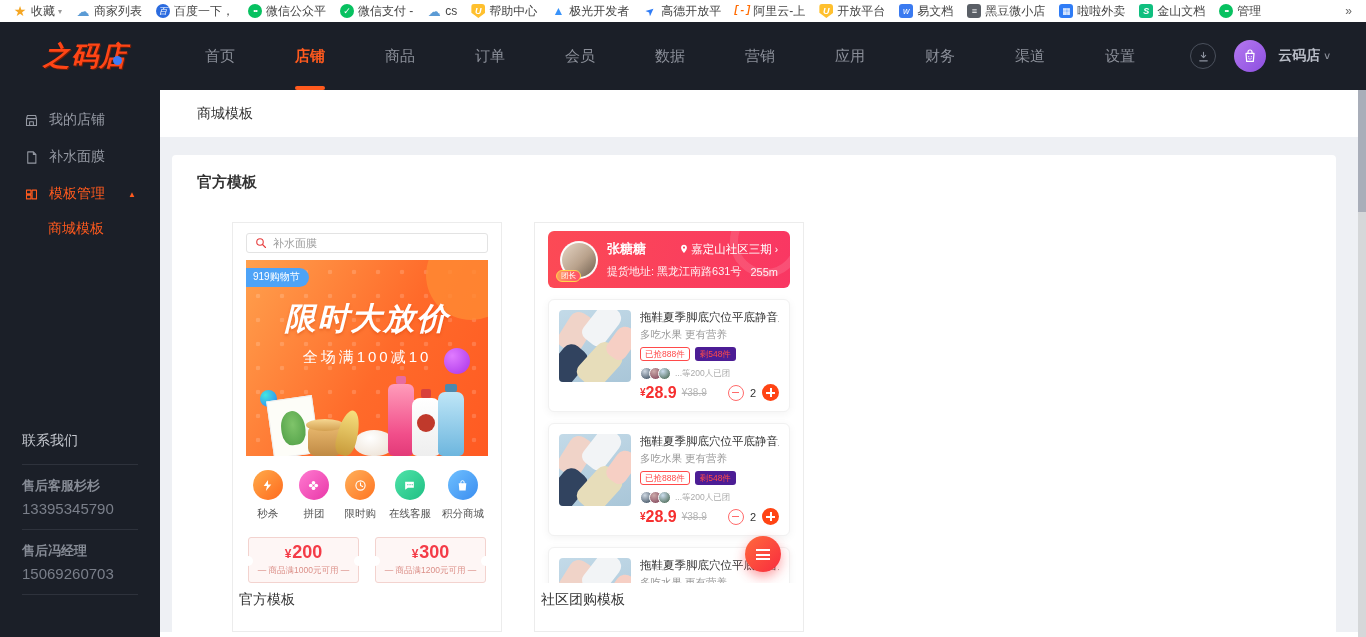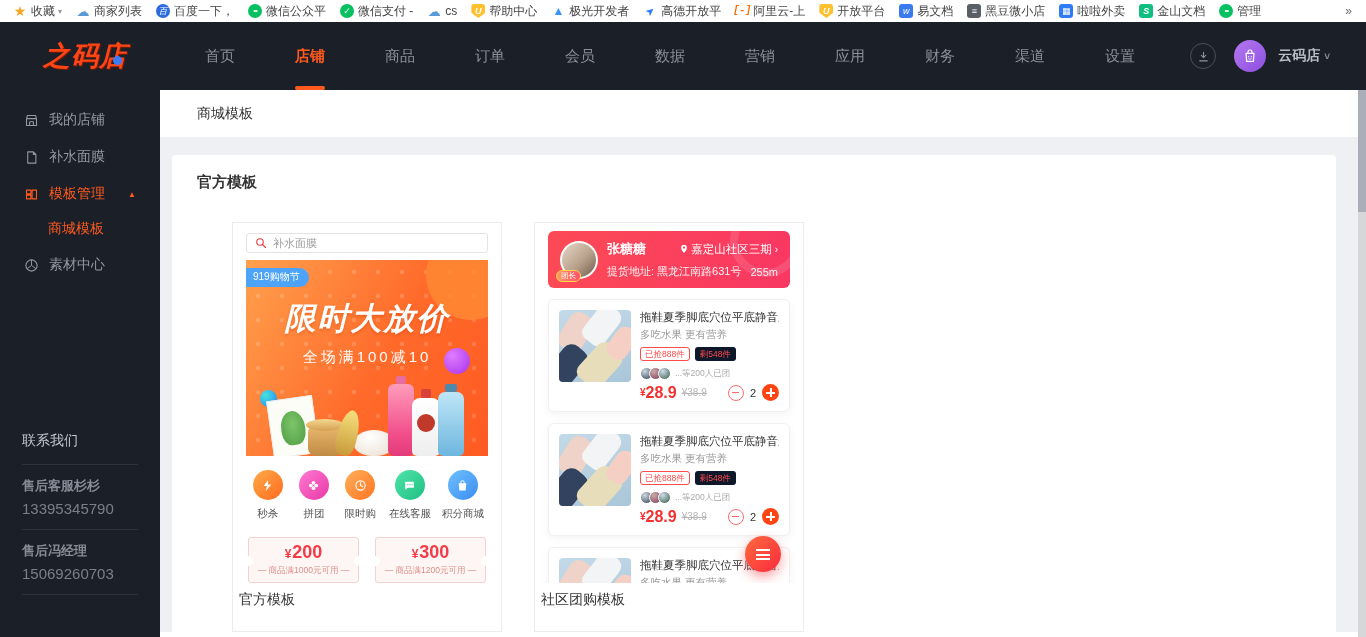--- a/index.html
+++ b/index.html
@@ -141,21 +141,21 @@
   .pimg .s1 { width:26px; height:40px; left:4px; top:2px; background:#f0d3c8; transform:rotate(32deg); }
   .pimg .s2 { width:26px; height:42px; left:30px; top:-6px; background:#f2f4f6; transform:rotate(38deg); }
   .pimg .s3 { width:28px; height:44px; left:-6px; top:34px; background:#31435f; transform:rotate(40deg); }
   .pimg .s4 { width:30px; height:46px; left:26px; top:32px; background:#e7ddba; transform:rotate(42deg); }
   .pimg .s5 { width:22px; height:34px; left:52px; top:16px; background:#f6cfc4; transform:rotate(36deg); }
   .pinfo { flex:1; margin-left:9px; min-width:0; }
   .ptitle { font-size:11.5px; color:#333; white-space:nowrap; overflow:hidden; }
   .psub { font-size:10.5px; color:#9a9a9a; margin-top:3px; }
   .ptags { display:flex; margin-top:5px; }
   .tagA { border:1px solid #ff4a4a; color:#ff4a4a; background:#fff; font-size:8.5px; padding:1px 4px; border-radius:3px; line-height:1.2; }
-  .tagB { background:#0f172a; color:#ff4a4a; font-size:8.5px; padding:2px 5px; border-radius:3px; margin-left:5px; line-height:1.2; }
+  .tagB { background:#4c1d95; color:#ff4a4a; font-size:8.5px; padding:2px 5px; border-radius:3px; margin-left:5px; line-height:1.2; }
   .pgroup { display:flex; align-items:center; margin-top:6px; }
   .gavs { display:flex; }
   .gavs i { width:13px; height:13px; border-radius:50%; border:1px solid #fff; margin-right:-4px; }
   .gavs .a1 { background:radial-gradient(circle at 35% 30%,#cfd8e2,#2c3e50); }
   .gavs .a2 { background:radial-gradient(circle at 35% 30%,#caa,#7a3b52); }
   .gavs .a3 { background:radial-gradient(circle at 35% 30%,#cde,#3a5a40); }
   .pgroup .gtxt { margin-left:8px; font-size:8.5px; color:#aaa; }
   .pprice { display:flex; align-items:center; margin-top:4px; }
   .pprice .cur { color:#f62f2f; font-size:10px; font-weight:bold; }
   .pprice .val { color:#f62f2f; font-size:16px; font-weight:bold; line-height:1; }
@@ -295,27 +295,20 @@
   <div class="sitem orange">
     <svg width="15" height="15" viewBox="0 0 24 24">
         <path d="M4 5h7v6H4V5zm9 0h7v14h-7V5zM4 13h7v6H4v-6z" stroke="#ff5a1e" stroke-width="1.7" fill="none" stroke-linejoin="round"></path>
       </svg>
     <span>模板管理</span>
     <span class="arrow">▲</span>
   </div>
   <div class="ssub">
       <span>商城模板</span>
     </div>
-  <div class="sitem">
-    <svg width="15" height="15" viewBox="0 0 24 24">
-        <circle cx="12" cy="12" r="9" stroke="#9599a3" stroke-width="1.7" fill="none"></circle>
-        <path d="M12 3v9l7 5M12 12L5 17" stroke="#9599a3" stroke-width="1.5" fill="none"></path>
-      </svg>
-    <span>素材中心</span>
-  </div>
 
   <div class="contact">
     <div class="ctitle">联系我们</div>
     <div class="cdiv"></div>
     <div class="cname">售后客服杉杉</div>
     <div class="cphone">13395345790</div>
     <div class="cdiv"></div>
     <div class="cname">售后冯经理</div>
     <div class="cphone">15069260703</div>
     <div class="cdiv"></div>

